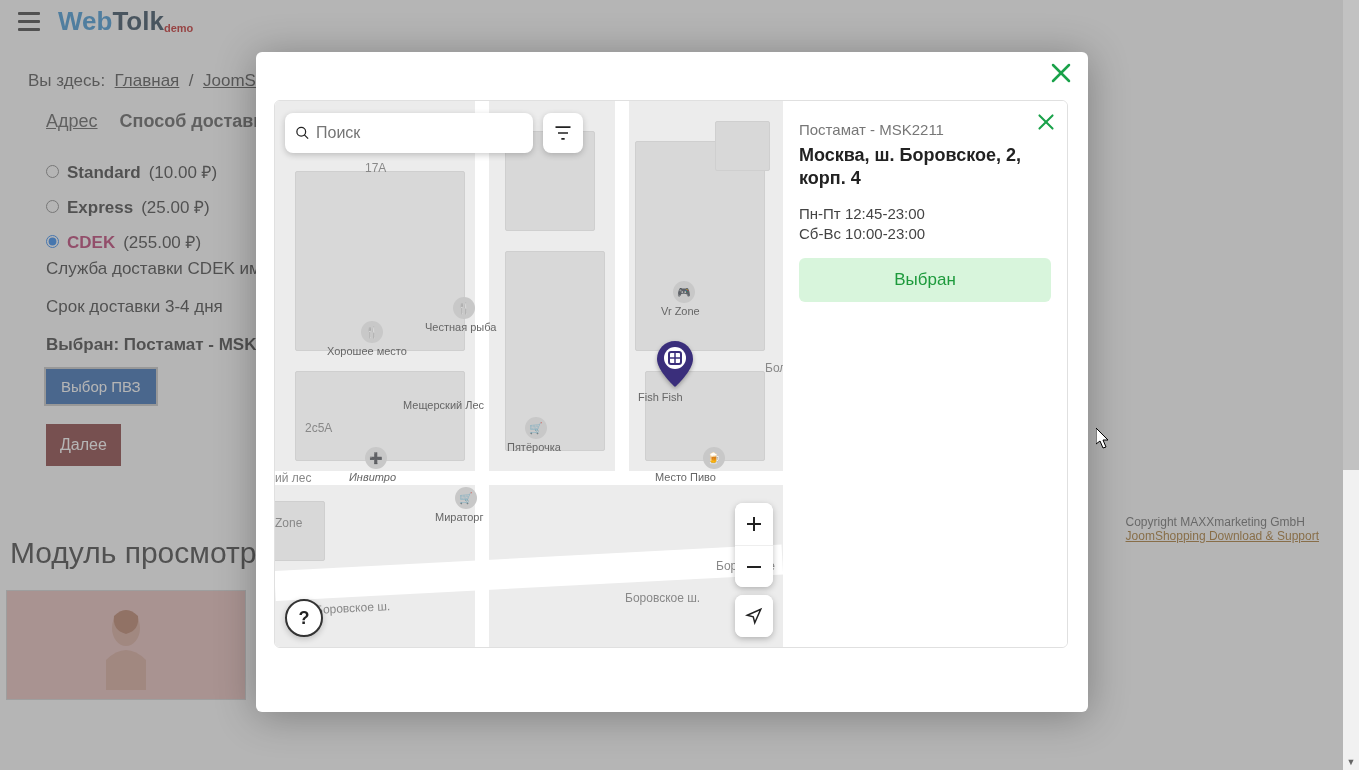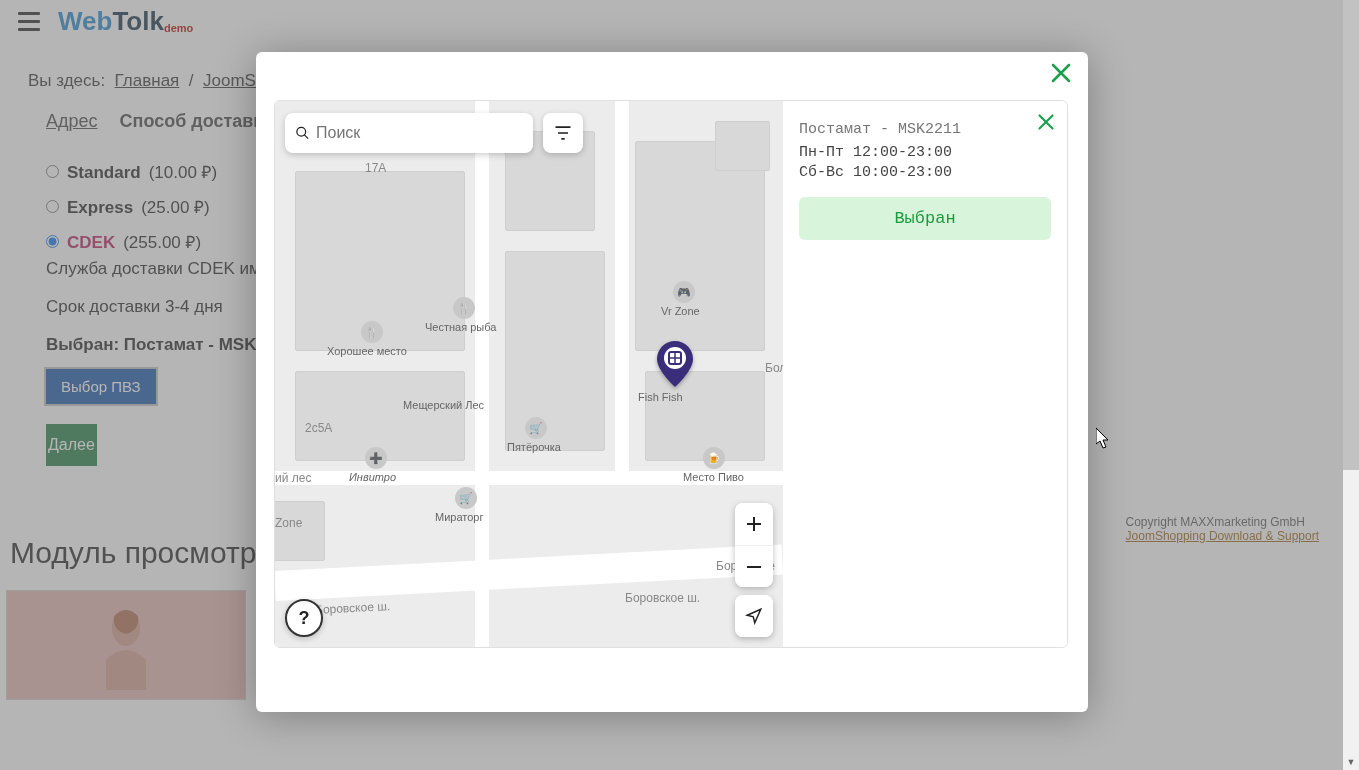--- a/index.html
+++ b/index.html
@@ -20,21 +20,21 @@
   .tabs .tab { color: #444; text-decoration: underline; cursor: pointer; }
   .tabs .tab.active { font-weight: 700; text-decoration: none; }
   .ship-option { display: flex; align-items: baseline; gap: 8px; margin-bottom: 12px; font-size: 17px; }
   .ship-option input { margin-top: 4px; }
   .ship-option .name { font-weight: 700; }
   .ship-option.selected .name { color: #be185d; }
   .ship-desc { font-size: 17px; margin: -6px 0 18px 0; color: #222; }
   .ship-term { font-size: 17px; margin-bottom: 18px; }
   .selected-pvz { font-size: 17px; font-weight: 700; margin-bottom: 14px; }
   .btn-outline { background: #0d53b0; color: #fff; border: 1px solid #0d53b0; padding: 8px 14px; font-size: 15px; box-shadow: 0 0 0 2px rgba(0,0,0,0.25); cursor: pointer; margin-bottom: 20px; }
-  .btn-next { background: #15803d; color: #fff; border: none; padding: 12px 2px; font-size: 16px; cursor: pointer; }
+  .btn-next { background: #7f1d1d; color: #fff; border: none; padding: 12px 14px; font-size: 16px; cursor: pointer; }
   .footer { position: absolute; right: 40px; top: 515px; font-size: 12px; text-align: left; color: #555; }
   .footer a { color: #a16207; text-decoration: underline; }
   .module-title { font-size: 30px; padding: 60px 10px 10px 10px; }
   .product-card { margin: 10px 0 0 6px; width: 240px; height: 110px; background: #e9b3ae; border: 1px solid #ccc; display: flex; align-items: center; justify-content: center; overflow: hidden; }
 
   
   .modal { position: absolute; left: 256px; top: 52px; width: 832px; height: 660px; background: #fff; border-radius: 6px; box-shadow: 0 4px 40px rgba(0,0,0,0.3); }
   .modal-close { position: absolute; top: 10px; right: 16px; cursor: pointer; }
   .modal-close svg { stroke: #1aa24a; }
   .map-box { position: absolute; left: 18px; top: 48px; width: 794px; height: 548px; border: 1px solid #e0e0e0; border-radius: 6px; overflow: hidden; display: flex; }
@@ -185,21 +185,21 @@
       <div class="poi-label" style="left:386px; top:204px;">Vr Zone</div>
       <div class="poi-label" style="left:363px; top:290px;">Fish Fish</div>
       <div class="poi-label" style="left:128px; top:298px;">Мещерский Лес</div>
       <div class="poi" style="left:250px; top:316px;">🛒</div>
       <div class="poi-label" style="left:232px; top:340px;">Пятёрочка</div>
       <div class="poi" style="left:90px; top:346px;">➕</div>
       <div class="poi-label" style="left:74px; top:370px;font-style:italic;">Инвитро</div>
       <div class="poi" style="left:180px; top:386px;">🛒</div>
       <div class="poi-label" style="left:160px; top:410px;">Мираторг</div>
       <div class="poi" style="left:428px; top:346px;">🍺</div>
-      <div class="poi-label" style="left:408px; top:370px;">Место Пиво</div>
+      <div class="poi-label" style="left:380px; top:370px;">Место Пиво</div>
 
       <div class="pin">
         <svg width="36" height="46" viewBox="0 0 36 46">
             <path d="M18 0 C8 0 0 8 0 18 C0 30 18 46 18 46 C18 46 36 30 36 18 C36 8 28 0 18 0 Z" fill="#3a2e7b"></path>
             <circle cx="18" cy="17" r="11" fill="#fff"></circle>
             <rect x="12" y="11" width="12" height="12" rx="2" fill="none" stroke="#3a2e7b" stroke-width="2"></rect>
             <line x1="12" y1="17" x2="24" y2="17" stroke="#3a2e7b" stroke-width="1.5"></line>
             <line x1="18" y1="11" x2="18" y2="23" stroke="#3a2e7b" stroke-width="1.5"></line>
           </svg>
       </div>
@@ -239,29 +239,30 @@
                 <path d="M3 11 L21 3 L13 21 L11 13 Z"></path>
               </svg>
             </button>
         </div>
       </div>
       <div class="help-btn">
           <span>?</span>
         </div>
     </div>
 
-    <div class="side-panel" style="position:relative;font-family:Liberation Mono, monospace;">
+    <div class="side-panel" style="position:relative;">
       <div class="panel-close">
         <svg width="18" height="18" viewBox="0 0 22 22" fill="none" stroke-width="2.5" stroke-linecap="round">
             <line x1="3" y1="3" x2="19" y2="19"></line>
             <line x1="19" y1="3" x2="3" y2="19"></line>
           </svg>
       </div>
       <div class="panel-title">Постамат - MSK2211</div>
-      <div class="panel-hours">Пн-Пт 12:00-23:00</div>
+      <div class="panel-addr">Москва, ш. Боровское, 2, корп. 4</div>
+      <div class="panel-hours">Пн-Пт 12:45-23:00</div>
       <div class="panel-hours">Сб-Вс 10:00-23:00</div>
       <div class="selected-badge">Выбран</div>
     </div>
   </div>
 </div>
 
 <div class="fake-scroll">
   <div class="arrow" style="top:0;">▲</div>
   <div class="thumb"></div>
   <div class="arrow" style="bottom:0;">▼</div>

